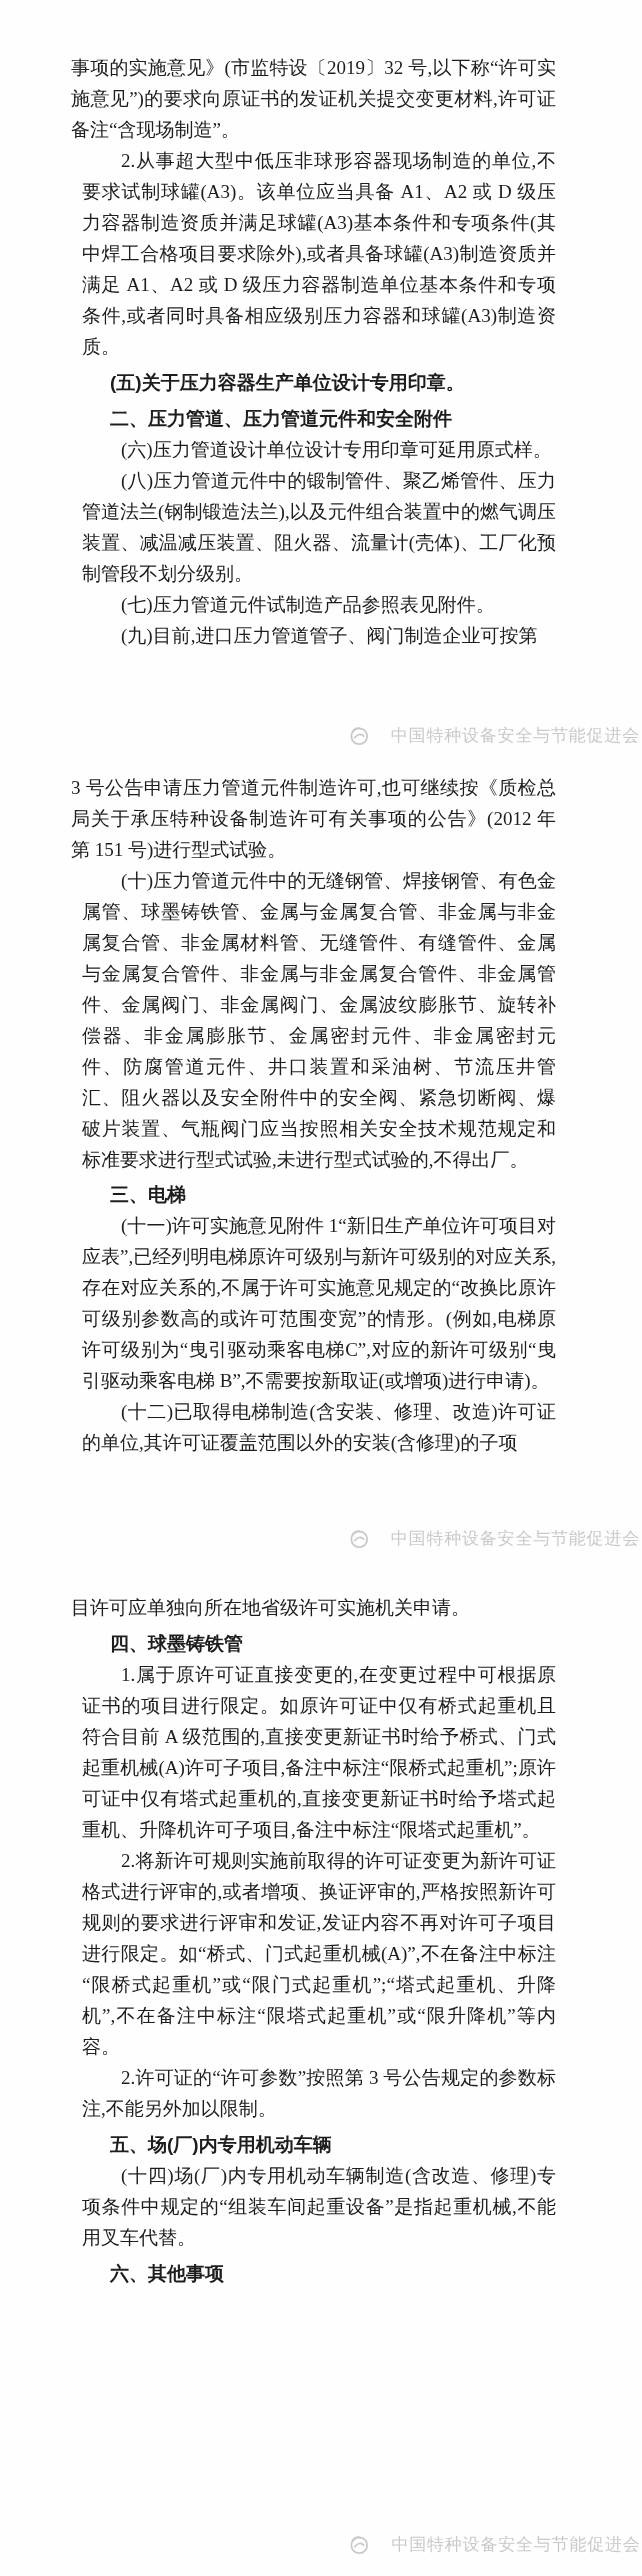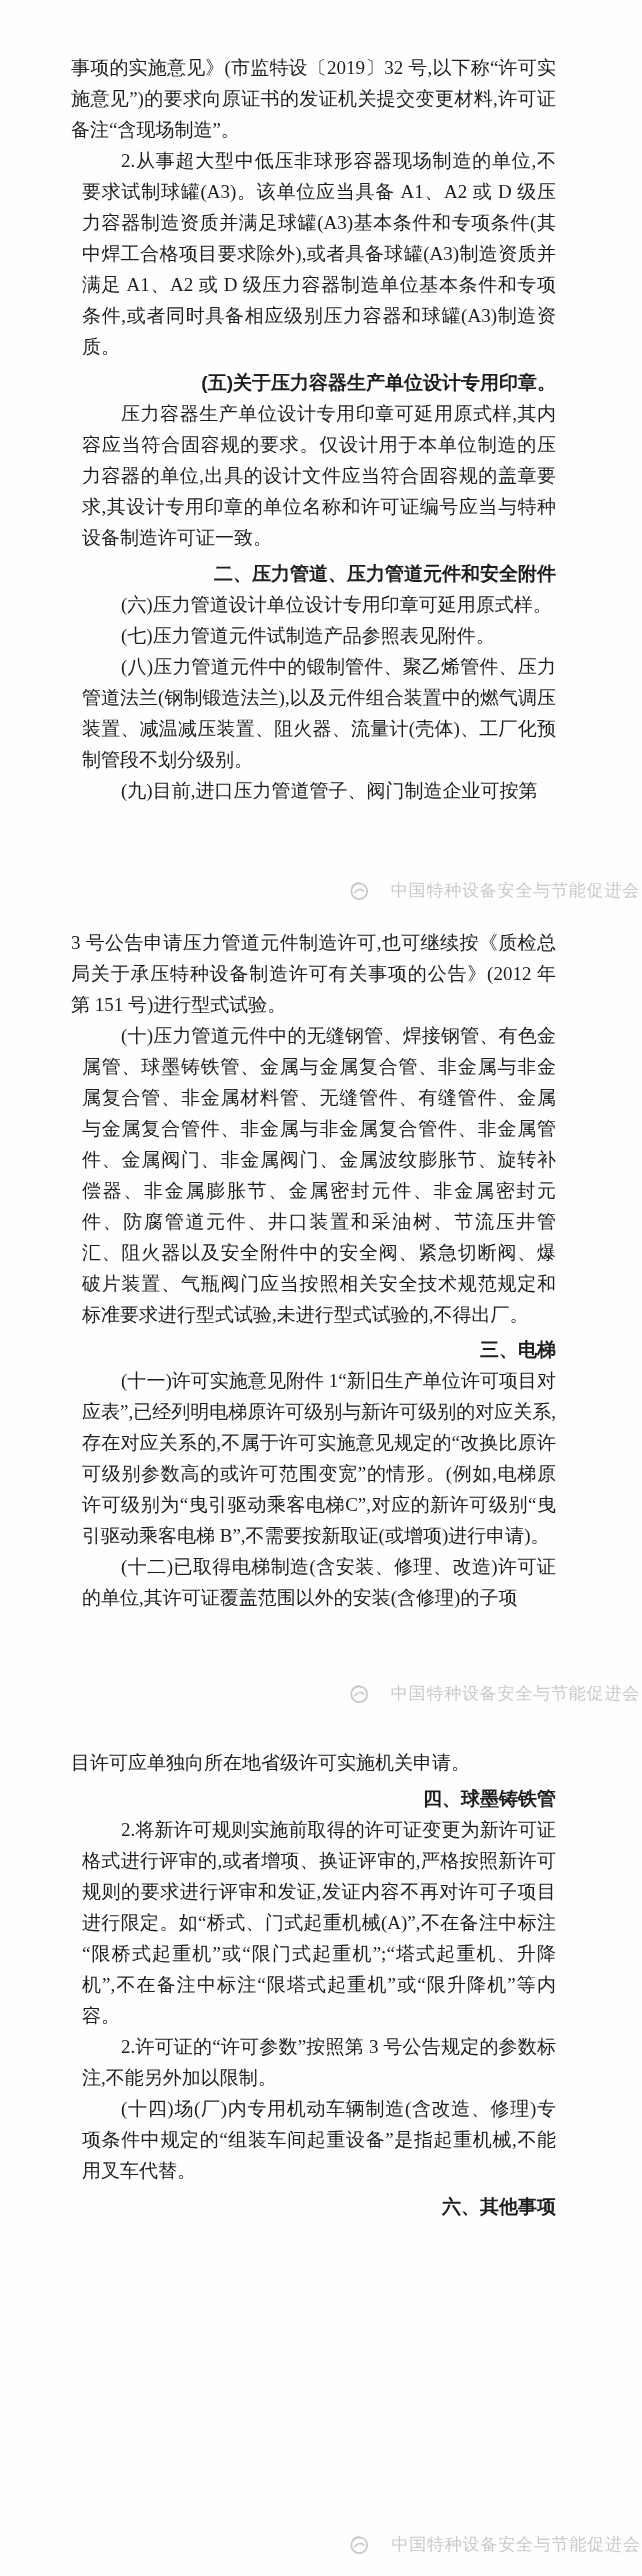--- a/index.html
+++ b/index.html
@@ -20,21 +20,21 @@
   }
   .content p{margin:0;}
   .content p.indent{text-indent:39px;margin-left:11px;}
   .content h2{
     margin:4.8px 0 0 0;
     font-family:"Liberation Sans","DejaVu Sans",sans-serif;
     font-weight:700;
     font-size:19px;
     line-height:31px;
     text-indent:39px;
-    text-align:right;
+    text-align:left;
   }
   .page-gap{position:relative;}
   .watermark{
     position:absolute;
     display:flex;
     align-items:center;
     gap:22px;
     white-space:nowrap;
     font-family:"Liberation Sans","DejaVu Sans",sans-serif;
     font-size:17px;
@@ -47,25 +47,24 @@
   .watermark-bottom{top:2533px;right:2.4px;}
 </style>
 </head>
 <body>
 
 <div class="page">
   <div class="content" id="doc-content">
       <p class="para">事项的实施意见》(市监特设〔2019〕32 号,以下称“许可实施意见”)的要求向原证书的发证机关提交变更材料,许可证备注“含现场制造”。</p>
       <p class="para indent">2.从事超大型中低压非球形容器现场制造的单位,不要求试制球罐(A3)。该单位应当具备 A1、A2 或 D 级压力容器制造资质并满足球罐(A3)基本条件和专项条件(其中焊工合格项目要求除外),或者具备球罐(A3)制造资质并满足 A1、A2 或 D 级压力容器制造单位基本条件和专项条件,或者同时具备相应级别压力容器和球罐(A3)制造资质。</p>
       <h2 class="sub_heading">(五)关于压力容器生产单位设计专用印章。</h2>
-      <p class="para indent">压力容器生产单位设计专用印章可延用原式样,其内容应当符合固容规的要求。仅设计用于本单位制造的压力容器的单位,出具的设计文件应当符合固容规的盖章要求,其设计专用印章的单位名称和许可证编号应当与特种设备制造许可证一致。</p>
       <h2 class="section_heading">二、压力管道、压力管道元件和安全附件</h2>
       <p class="para indent">(六)压力管道设计单位设计专用印章可延用原式样。</p>
+      <p class="para indent">(八)压力管道元件中的锻制管件、聚乙烯管件、压力管道法兰(钢制锻造法兰),以及元件组合装置中的燃气调压装置、减温减压装置、阻火器、流量计(壳体)、工厂化预制管段不划分级别。</p>
       <p class="para indent">(七)压力管道元件试制造产品参照表见附件。</p>
-      <p class="para indent">(八)压力管道元件中的锻制管件、聚乙烯管件、压力管道法兰(钢制锻造法兰),以及元件组合装置中的燃气调压装置、减温减压装置、阻火器、流量计(壳体)、工厂化预制管段不划分级别。</p>
       <p class="para indent">(九)目前,进口压力管道管子、阀门制造企业可按第</p>
       <div class="page-gap" style="height: 121px;">
         <span class="watermark" style="top: 69px;">
           <svg viewBox="0 0 28 28" aria-hidden="true">
             <circle cx="15" cy="15" r="10.5" fill="none" stroke="#c9c9c9" stroke-width="2.4"></circle>
             <path d="M6 9 c2-4 7-6 11-4" fill="none" stroke="#c9c9c9" stroke-width="2.4" stroke-linecap="round"></path>
             <path d="M9 17 c3-5 9-6 12-2" fill="none" stroke="#c9c9c9" stroke-width="2.2" stroke-linecap="round"></path>
           </svg>
           <span>中国特种设备安全与节能促进会</span>
         </span>
@@ -80,22 +79,24 @@
           <svg viewBox="0 0 28 28" aria-hidden="true">
             <circle cx="15" cy="15" r="10.5" fill="none" stroke="#c9c9c9" stroke-width="2.4"></circle>
             <path d="M6 9 c2-4 7-6 11-4" fill="none" stroke="#c9c9c9" stroke-width="2.4" stroke-linecap="round"></path>
             <path d="M9 17 c3-5 9-6 12-2" fill="none" stroke="#c9c9c9" stroke-width="2.2" stroke-linecap="round"></path>
           </svg>
           <span>中国特种设备安全与节能促进会</span>
         </span>
       </div>
       <p class="para">目许可应单独向所在地省级许可实施机关申请。</p>
       <h2 class="section_heading">四、球墨铸铁管</h2>
+      <p class="para indent">1.属于原许可证直接变更的,在变更过程中可根据原证书的项目进行限定。如原许可证中仅有桥式起重机且符合目前 A 级范围的,直接变更新证书时给予桥式、门式起重机械(A)许可子项目,备注中标注“限桥式起重机”;原许可证中仅有塔式起重机的,直接变更新证书时给予塔式起重机、升降机许可子项目,备注中标注“限塔式起重机”。</p>
       <p class="para indent">2.将新许可规则实施前取得的许可证变更为新许可证格式进行评审的,或者增项、换证评审的,严格按照新许可规则的要求进行评审和发证,发证内容不再对许可子项目进行限定。如“桥式、门式起重机械(A)”,不在备注中标注“限桥式起重机”或“限门式起重机”;“塔式起重机、升降机”,不在备注中标注“限塔式起重机”或“限升降机”等内容。</p>
       <p class="para indent">2.许可证的“许可参数”按照第 3 号公告规定的参数标注,不能另外加以限制。</p>
+      <h2 class="section_heading">五、场(厂)内专用机动车辆</h2>
       <p class="para indent">(十四)场(厂)内专用机动车辆制造(含改造、修理)专项条件中规定的“组装车间起重设备”是指起重机械,不能用叉车代替。</p>
       <h2 class="section_heading">六、其他事项</h2>
     </div>
   <span class="watermark watermark-bottom">
     <svg viewBox="0 0 28 28" aria-hidden="true">
       <circle cx="15" cy="15" r="10.5" fill="none" stroke="#c9c9c9" stroke-width="2.4"></circle>
       <path d="M6 9 c2-4 7-6 11-4" fill="none" stroke="#c9c9c9" stroke-width="2.4" stroke-linecap="round"></path>
       <path d="M9 17 c3-5 9-6 12-2" fill="none" stroke="#c9c9c9" stroke-width="2.2" stroke-linecap="round"></path>
     </svg>
     <span>中国特种设备安全与节能促进会</span>

